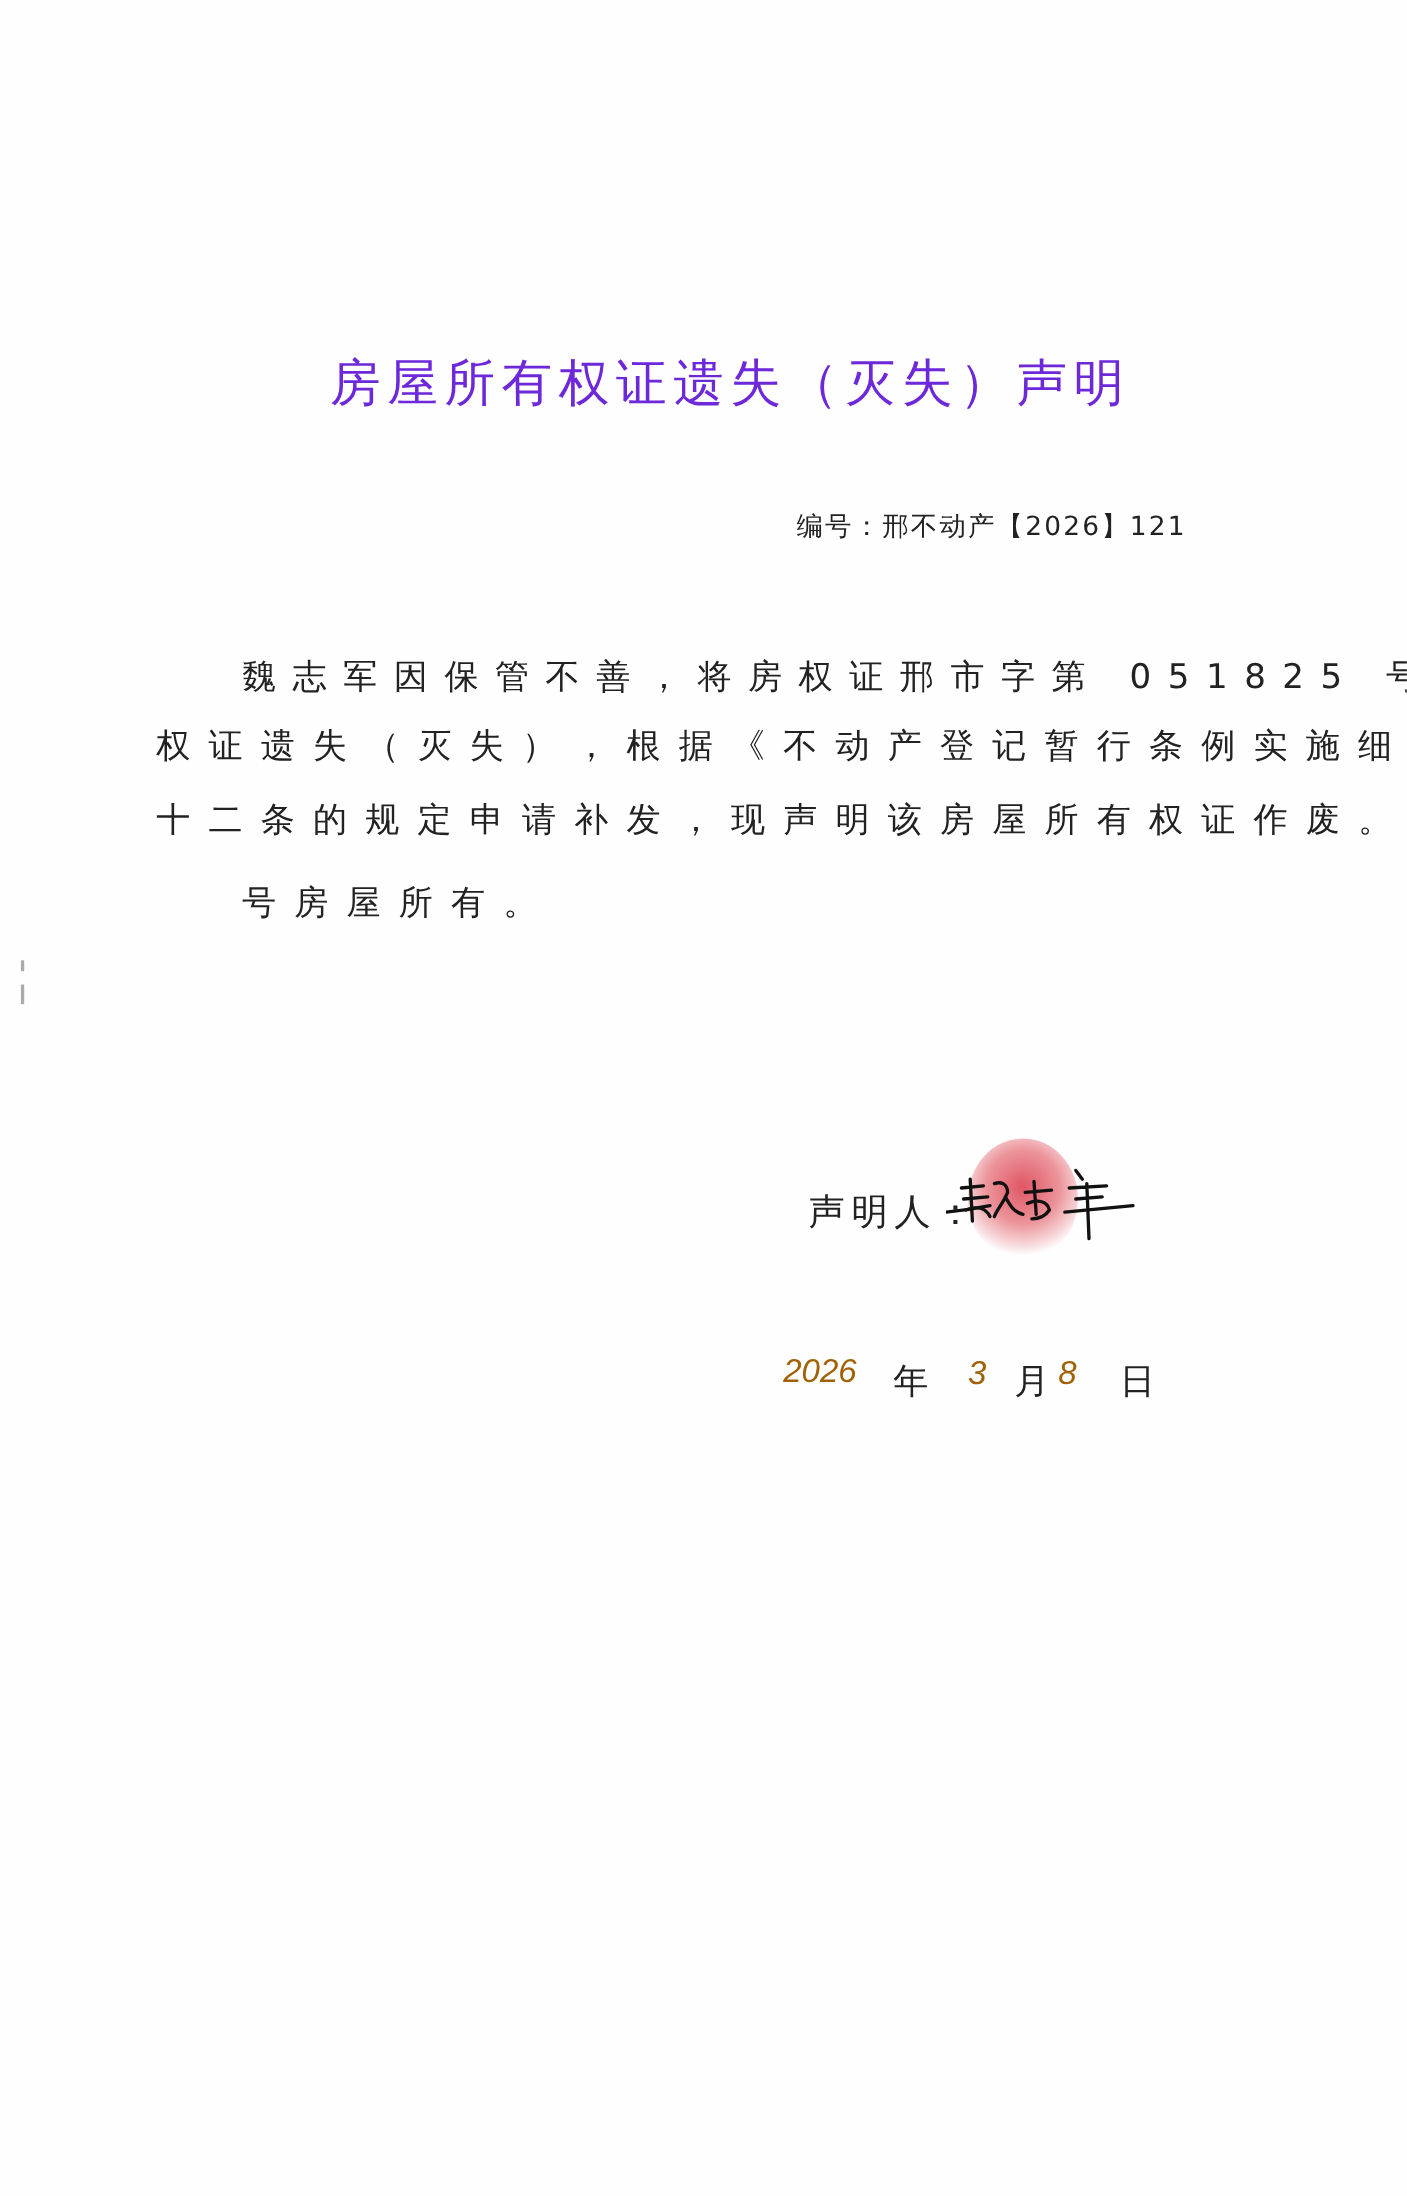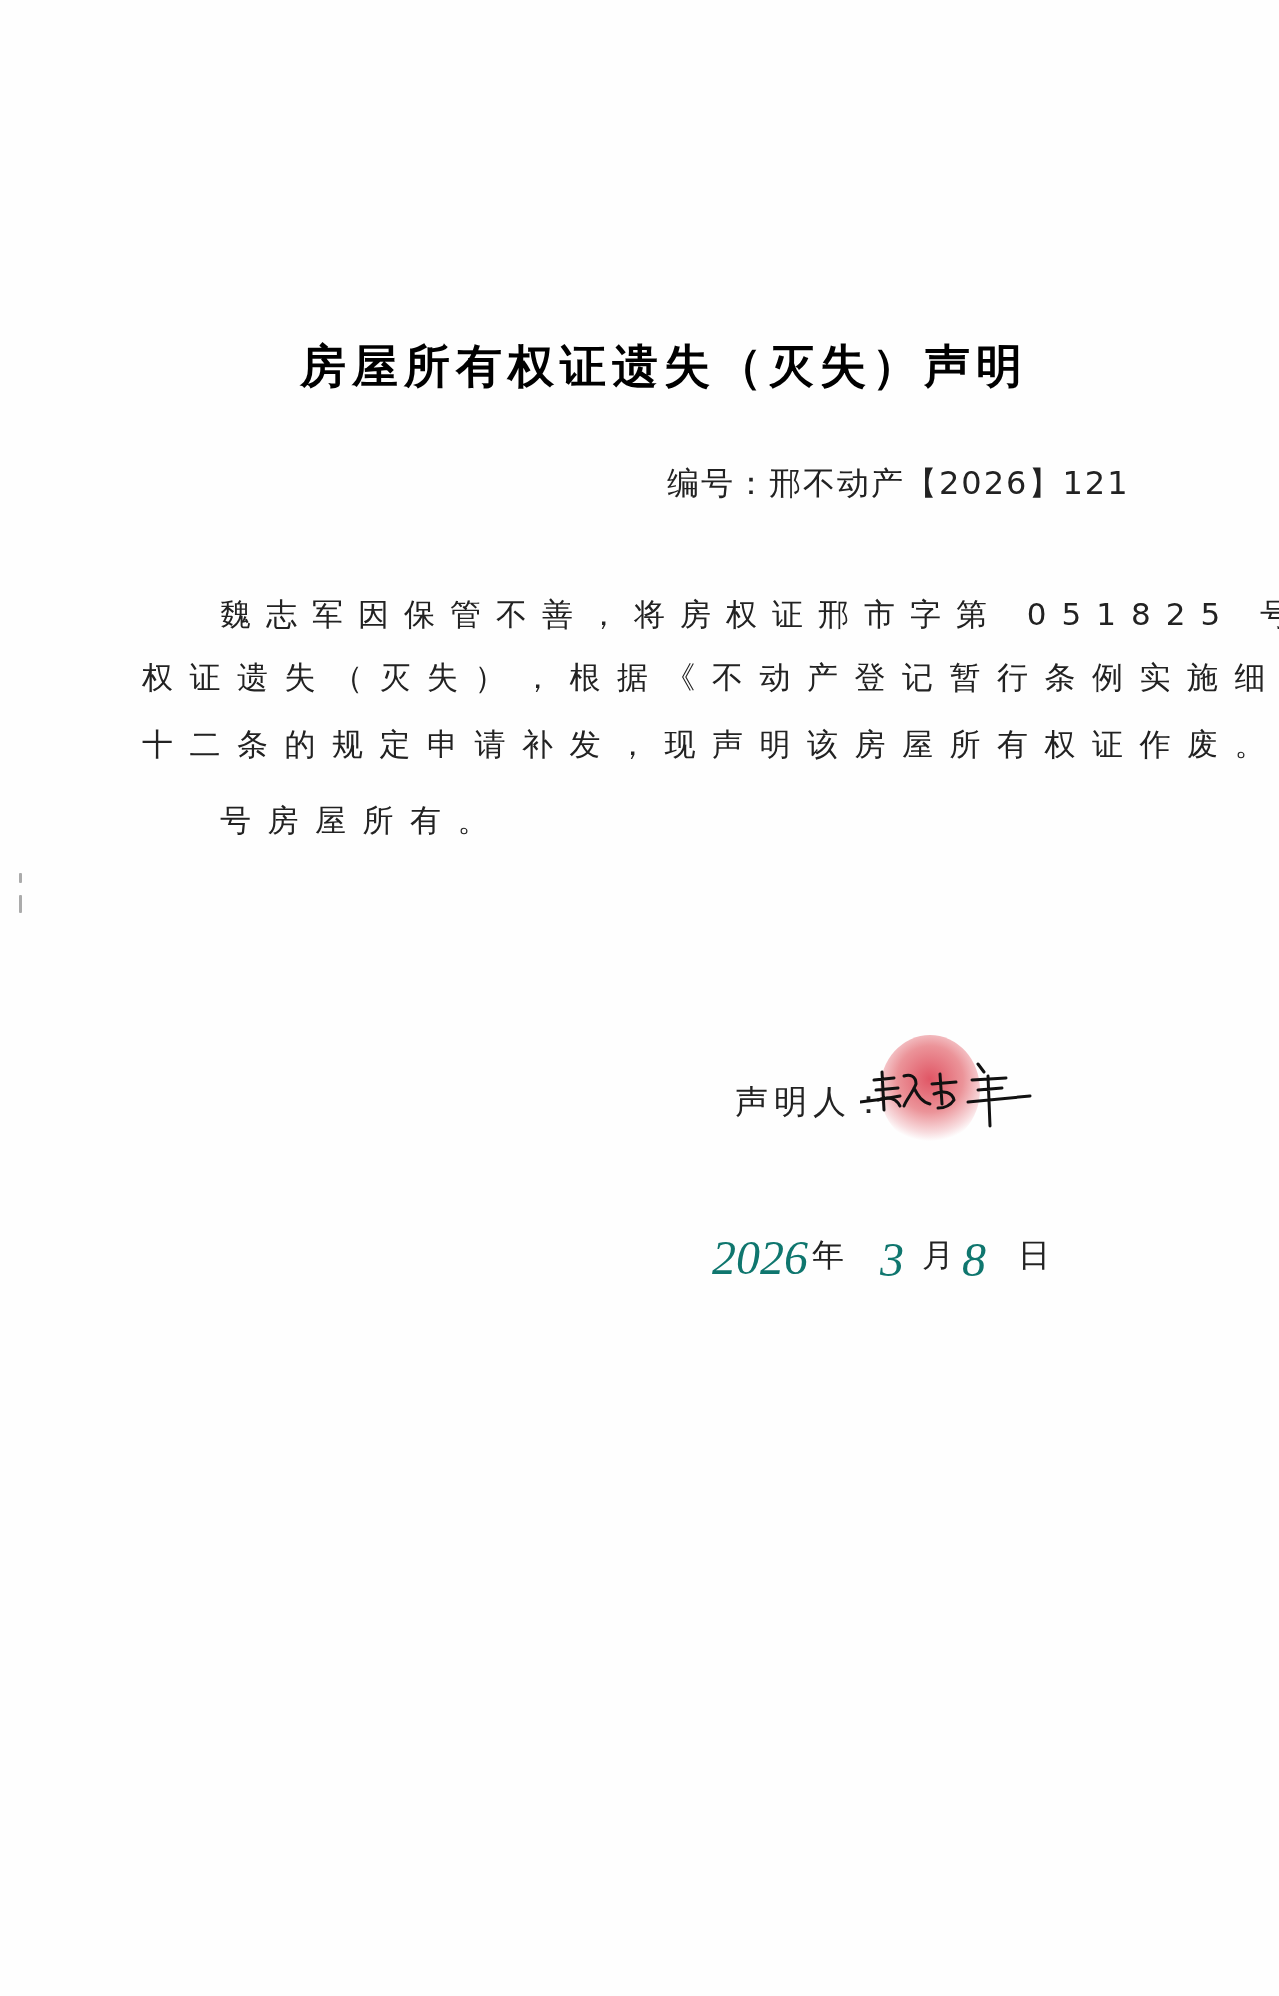--- a/index.html
+++ b/index.html
@@ -1,36 +1,36 @@
 <!DOCTYPE html>
 <html><head>
 <meta charset="utf-8">
 <style>
   html, body { margin: 0; padding: 0; background: #ffffff; }
   body { width: 1279px; height: 1996px; position: relative; overflow: hidden;
          font-family: "DejaVu Serif", "Liberation Serif", serif; color: #1a1a1a; }
   .page { position: absolute; left: 0; top: 0; width: 1279px; height: 1996px; background: #fefefe; }
-  .title { position: absolute; left: 300px; top: 336px; font-size: 46px; letter-spacing: 6px;
-           font-family: "DejaVu Sans", "Liberation Sans", sans-serif; font-weight: 700; white-space: nowrap; color: #000000; }
-  .docno { position: absolute; left: 667px; top: 462px; font-size: 32px; letter-spacing: 2px;
+  .title { position: absolute; left: 300px; top: 318px; font-size: 46px; letter-spacing: 6px;
+           font-family: "DejaVu Sans", "Liberation Sans", sans-serif; font-weight: 400; white-space: nowrap; color: #6d28d9; }
+  .docno { position: absolute; left: 724px; top: 462px; font-size: 24px; letter-spacing: 2px;
            font-family: "DejaVu Sans", "Liberation Sans", sans-serif; white-space: nowrap; color: #222; }
   .body-line { position: absolute; font-size: 31px; letter-spacing: 16.5px; white-space: nowrap;
                font-family: "DejaVu Sans", "Liberation Sans", sans-serif; color: #222; }
   .l1 { left: 220px; top: 594px; letter-spacing: 15px; }
   .l2 { left: 142px; top: 657px; letter-spacing: 16.5px; }
   .l3 { left: 142px; top: 724px; letter-spacing: 16.5px; }
   .l4 { left: 220px; top: 800px; letter-spacing: 16.5px; }
   .margin-mark { position: absolute; left: 19px; width: 3px; background: #888; border-radius: 1px; opacity: .7; }
   .sig-label { position: absolute; left: 735px; top: 1080px; font-size: 33px; letter-spacing: 6px;
                font-family: "DejaVu Sans", "Liberation Sans", sans-serif; color: #222; white-space: nowrap; }
   .seal { position: absolute; left: 880px; top: 1035px; width: 100px; height: 110px; border-radius: 50%;
           background: radial-gradient(circle at 50% 40%, rgba(214,30,50,.75) 0%, rgba(220,60,70,.55) 40%, rgba(230,120,130,.25) 65%, rgba(255,255,255,0) 75%); }
   .signature { position: absolute; left: 860px; top: 1050px; width: 180px; height: 80px; }
   .date-row { position: absolute; left: 712px; top: 1228px; height: 60px; width: 340px; }
-  .date-hand { position: absolute; font-family: Liberation Serif, serif; font-style: italic; font-size: 48px; color: #0f766e; }
+  .date-hand { position: absolute; font-family: Liberation Sans, sans-serif; font-style: italic; font-size: 30px; color: #a16207; }
   .date-print { position: absolute; font-family: "DejaVu Sans", "Liberation Sans", sans-serif; font-size: 32px; color: #222; top: 6px; }
 </style>
 </head>
 <body>
 
 <div class="page">
 
   <div class="margin-mark" style="top:873px;height:10px;"></div>
   <div class="margin-mark" style="top:895px;height:18px;"></div>
 

